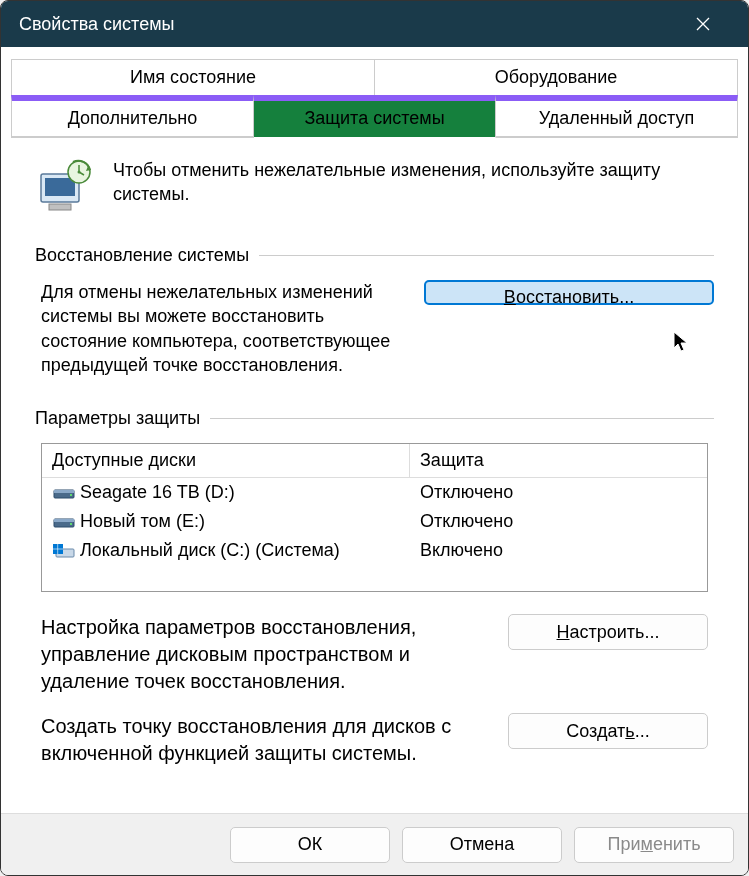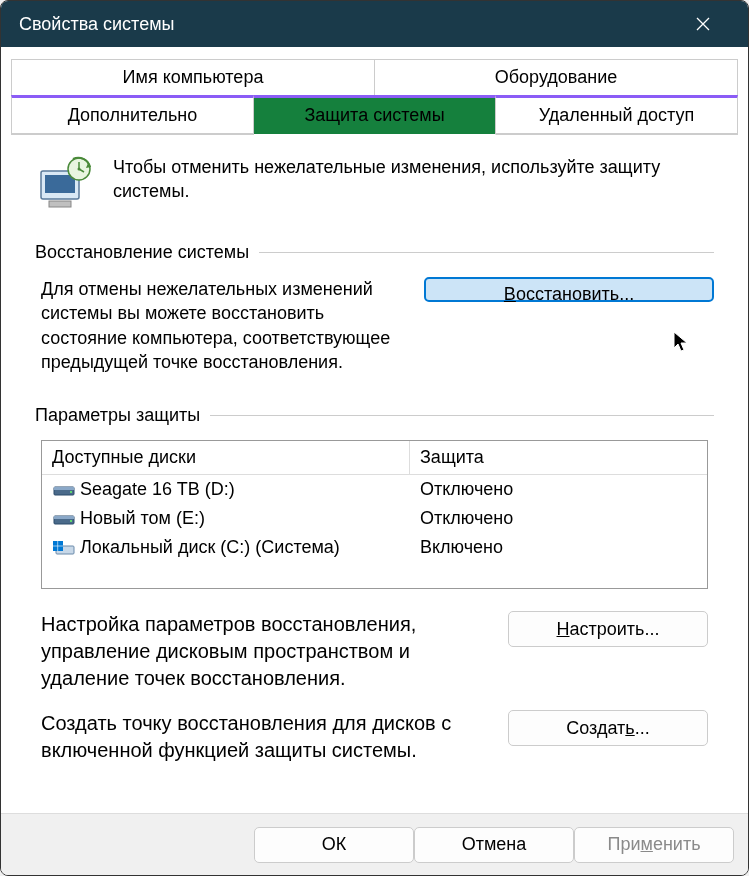--- a/index.html
+++ b/index.html
@@ -6,21 +6,21 @@
 body { background: #f0f0f0; width: 749px; height: 876px; overflow: hidden; border-radius: 8px; border: 1px solid #333; }
 .titlebar { background: #1a3a4a; color: #fff; height: 46px; display: flex; align-items: center; justify-content: space-between; padding: 0 16px 0 18px; }
 .titlebar-text { font-size: 18px; font-weight: 400; }
 .close-btn { width: 58px; height: 46px; display: flex; align-items: center; justify-content: center; cursor: pointer; }
 .close-btn svg { width: 14px; height: 14px; }
 .content { background: #fff; height: calc(100% - 46px - 62px); padding: 12px 10px 20px 10px; }
 .tabs-row1 { display: flex; border-bottom: none; }
 .tabs-row2 { display: flex; border-bottom: 1px solid #ccc; margin-bottom: 10px; }
 .tab { flex: 1; text-align: center; padding: 7px 0; font-size: 18px; border: 1px solid #ccc; background: #fff; cursor: pointer; position: relative; }
 .tabs-row1 .tab { border-bottom: none; }
-.tabs-row2 .tab { border-top: 3px solid #8b5cf6; }
+.tabs-row2 .tab { border-top: 6px solid #8b5cf6; }
 .tab.active { background: #15803d; border-bottom: 1px solid #fff; z-index: 2; margin-bottom: -1px; }
 .tabs-row1 .tab + .tab { border-left: none; }
 .tabs-row2 .tab + .tab { border-left: none; }
 .tab-panel { padding: 10px 24px 10px 24px; }
 .intro { display: flex; gap: 18px; align-items: flex-start; margin-bottom: 28px; }
 .intro-icon { width: 60px; height: 56px; flex-shrink: 0; }
 .intro-text { font-size: 18px; line-height: 1.35; }
 .section-header { display: flex; align-items: center; gap: 10px; margin-bottom: 14px; margin-top: 31px; }
 .section-title { font-size: 18px; white-space: nowrap; }
 .section-line { flex: 1; height: 1px; background: #ccc; }
@@ -37,39 +37,39 @@
 .drives-header .col:last-child { border-right: none; }
 .col-disk { width: 368px; }
 .col-protect { flex: 1; }
 .drive-row { display: flex; padding: 2px 0; }
 .drive-row .col { padding: 2px 10px; font-size: 18px; display: flex; align-items: center; gap: 4px; }
 .drive-icon { width: 24px; height: 18px; display: inline-flex; align-items: center; justify-content: center; }
 .drives-body { padding-bottom: 26px; }
 .config-row { display: flex; gap: 20px; align-items: flex-start; padding: 0 6px 18px 6px; }
 .config-desc { font-size: 20px; line-height: 1.35; flex: 1; }
 .config-btn { width: 200px; height: 36px; }
-.bottom-bar { height: 62px; background: #f0f0f0; border-top: 1px solid #ddd; display: flex; justify-content: flex-end; align-items: center; gap: 0; padding: 0 14px; }
+.bottom-bar { height: 62px; background: #f0f0f0; border-top: 1px solid #ddd; display: flex; justify-content: flex-end; align-items: center; gap: 12px; padding: 0 14px; }
 .bottom-btn { width: 128px; height: 36px; }
 .cursor { position: absolute; left: 672px; top: 330px; width: 20px; height: 24px; pointer-events: none; z-index: 100; }
 </style>
 </head>
 <body>
 
 <div class="titlebar">
   <span class="titlebar-text">Свойства системы</span>
   <div class="close-btn">
     <svg viewBox="0 0 14 14">
         <path d="M1 1 L13 13 M13 1 L1 13" stroke="#fff" stroke-width="1.3" fill="none"></path>
       </svg>
   </div>
 </div>
 
 <div class="content">
   <div class="tabs-row1">
-    <div class="tab">Имя компьютера</div>
+    <div class="tab">Имя состояние</div>
     <div class="tab">Оборудование</div>
   </div>
   <div class="tabs-row2">
     <div class="tab">Дополнительно</div>
     <div class="tab active">Защита системы</div>
     <div class="tab">Удаленный доступ</div>
   </div>
 
   <div class="tab-panel">
     <div class="intro">

